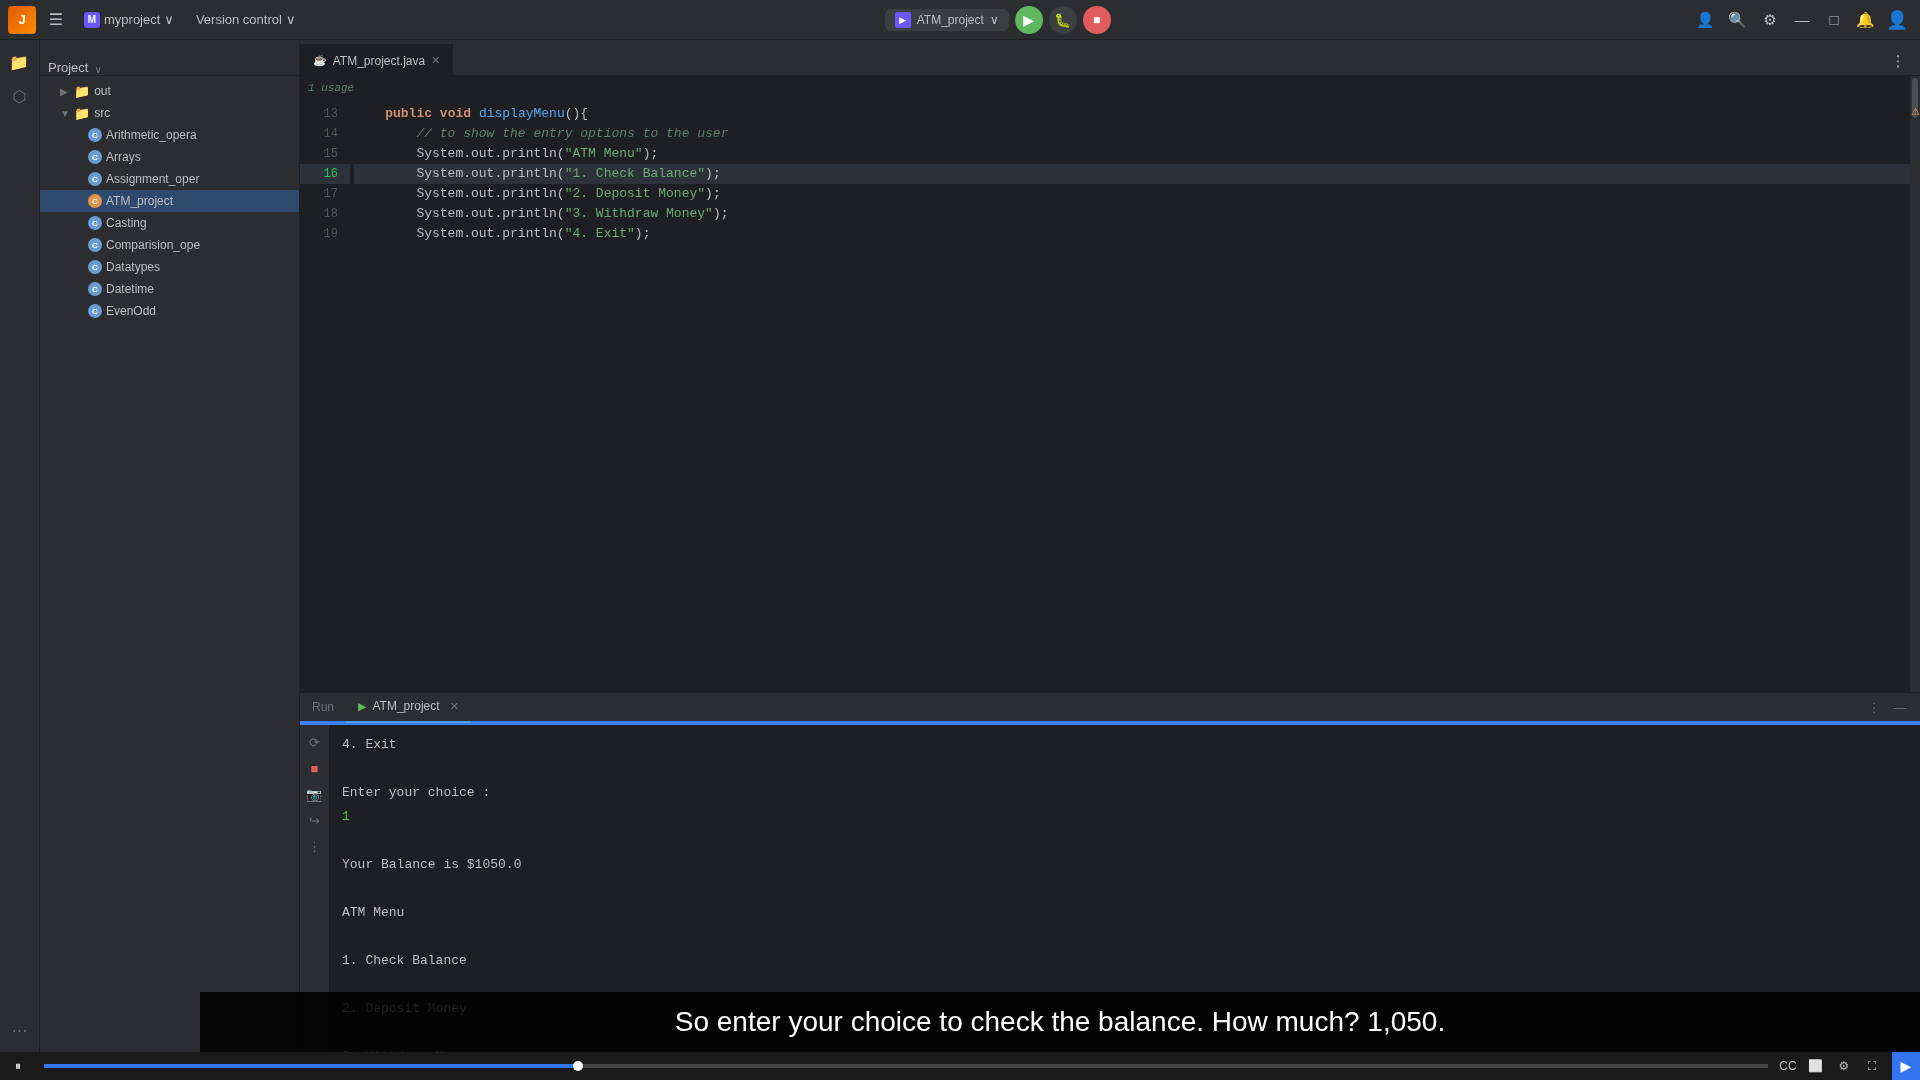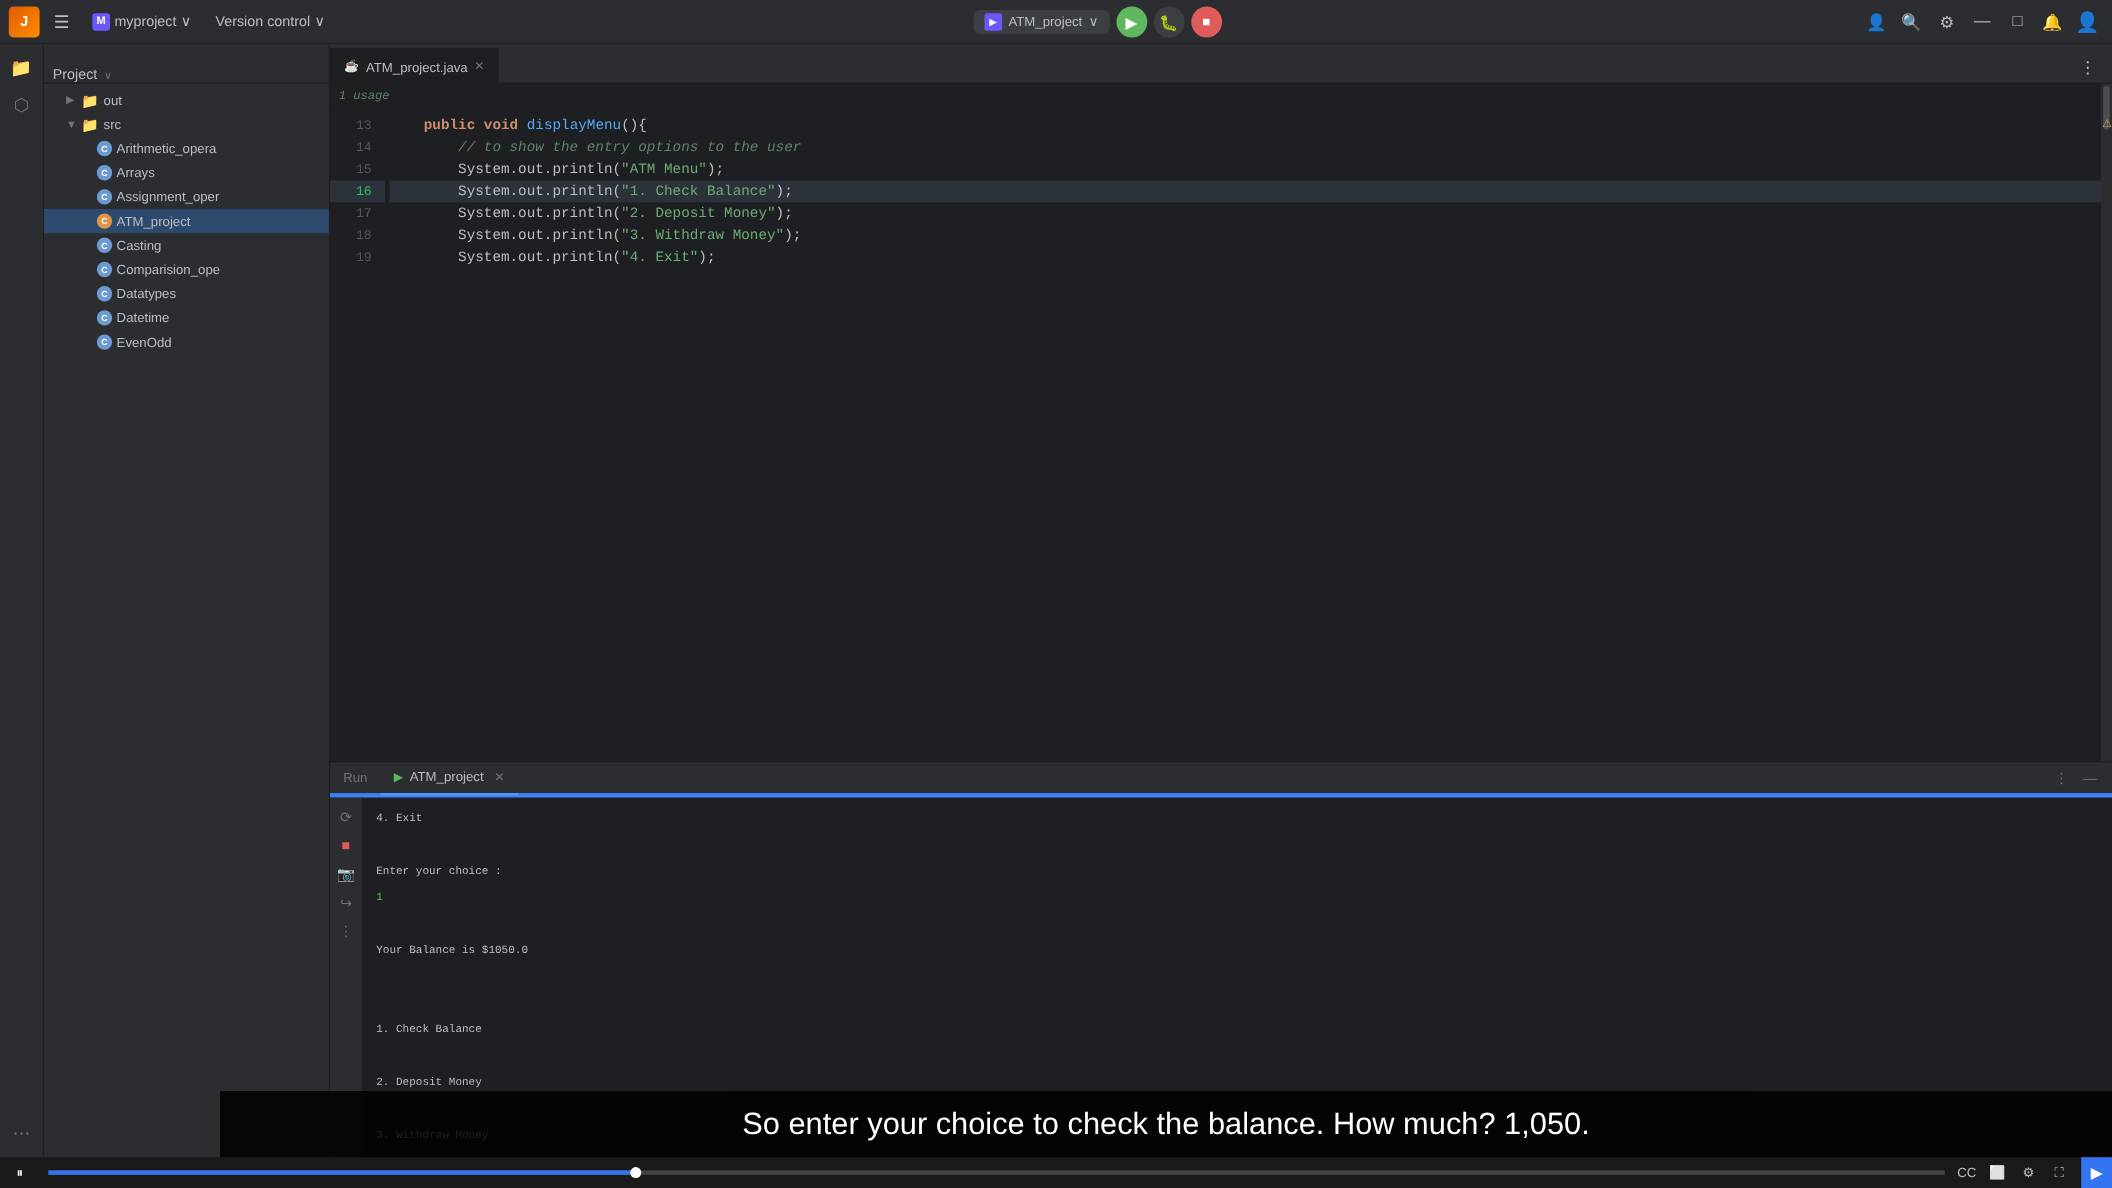--- a/index.html
+++ b/index.html
@@ -307,21 +307,21 @@
     }
     .run-left-btn {
       width: 22px; height: 22px;
       display: flex; align-items: center; justify-content: center;
       cursor: pointer; color: #6f737a; font-size: 13px; border-radius: 3px;
     }
     .console-output {
       flex: 1;
       padding: 8px 12px;
       font-family: 'Courier New', monospace;
-      font-size: 10px;
+      font-size: 13px;
       line-height: 24px;
       color: #bcbec4;
       overflow-y: auto;
       background: #1e1f22;
     }
     .console-line { display: block; white-space: pre; }
     .console-green { color: #4fc450; }
 
     
     .status-bar {
@@ -631,20 +631,21 @@
           <div class="run-left-btn">⋮</div>
         </div>
         <div class="console-output">
           <span class="console-line">4. Exit</span>
           <span class="console-line">&nbsp;</span>
           <span class="console-line">Enter your choice :</span>
           <span class="console-line console-green">1</span>
           <span class="console-line">&nbsp;</span>
           <span class="console-line">Your Balance is $1050.0</span>
           <span class="console-line">&nbsp;</span>
+          <span class="console-line">ATM Menu</span>
           <span class="console-line">&nbsp;</span>
           <span class="console-line">1. Check Balance</span>
           <span class="console-line">&nbsp;</span>
           <span class="console-line">2. Deposit Money</span>
           <span class="console-line">&nbsp;</span>
           <span class="console-line">3. Withdraw Money</span>
 
         </div>
       </div>
     </div>

